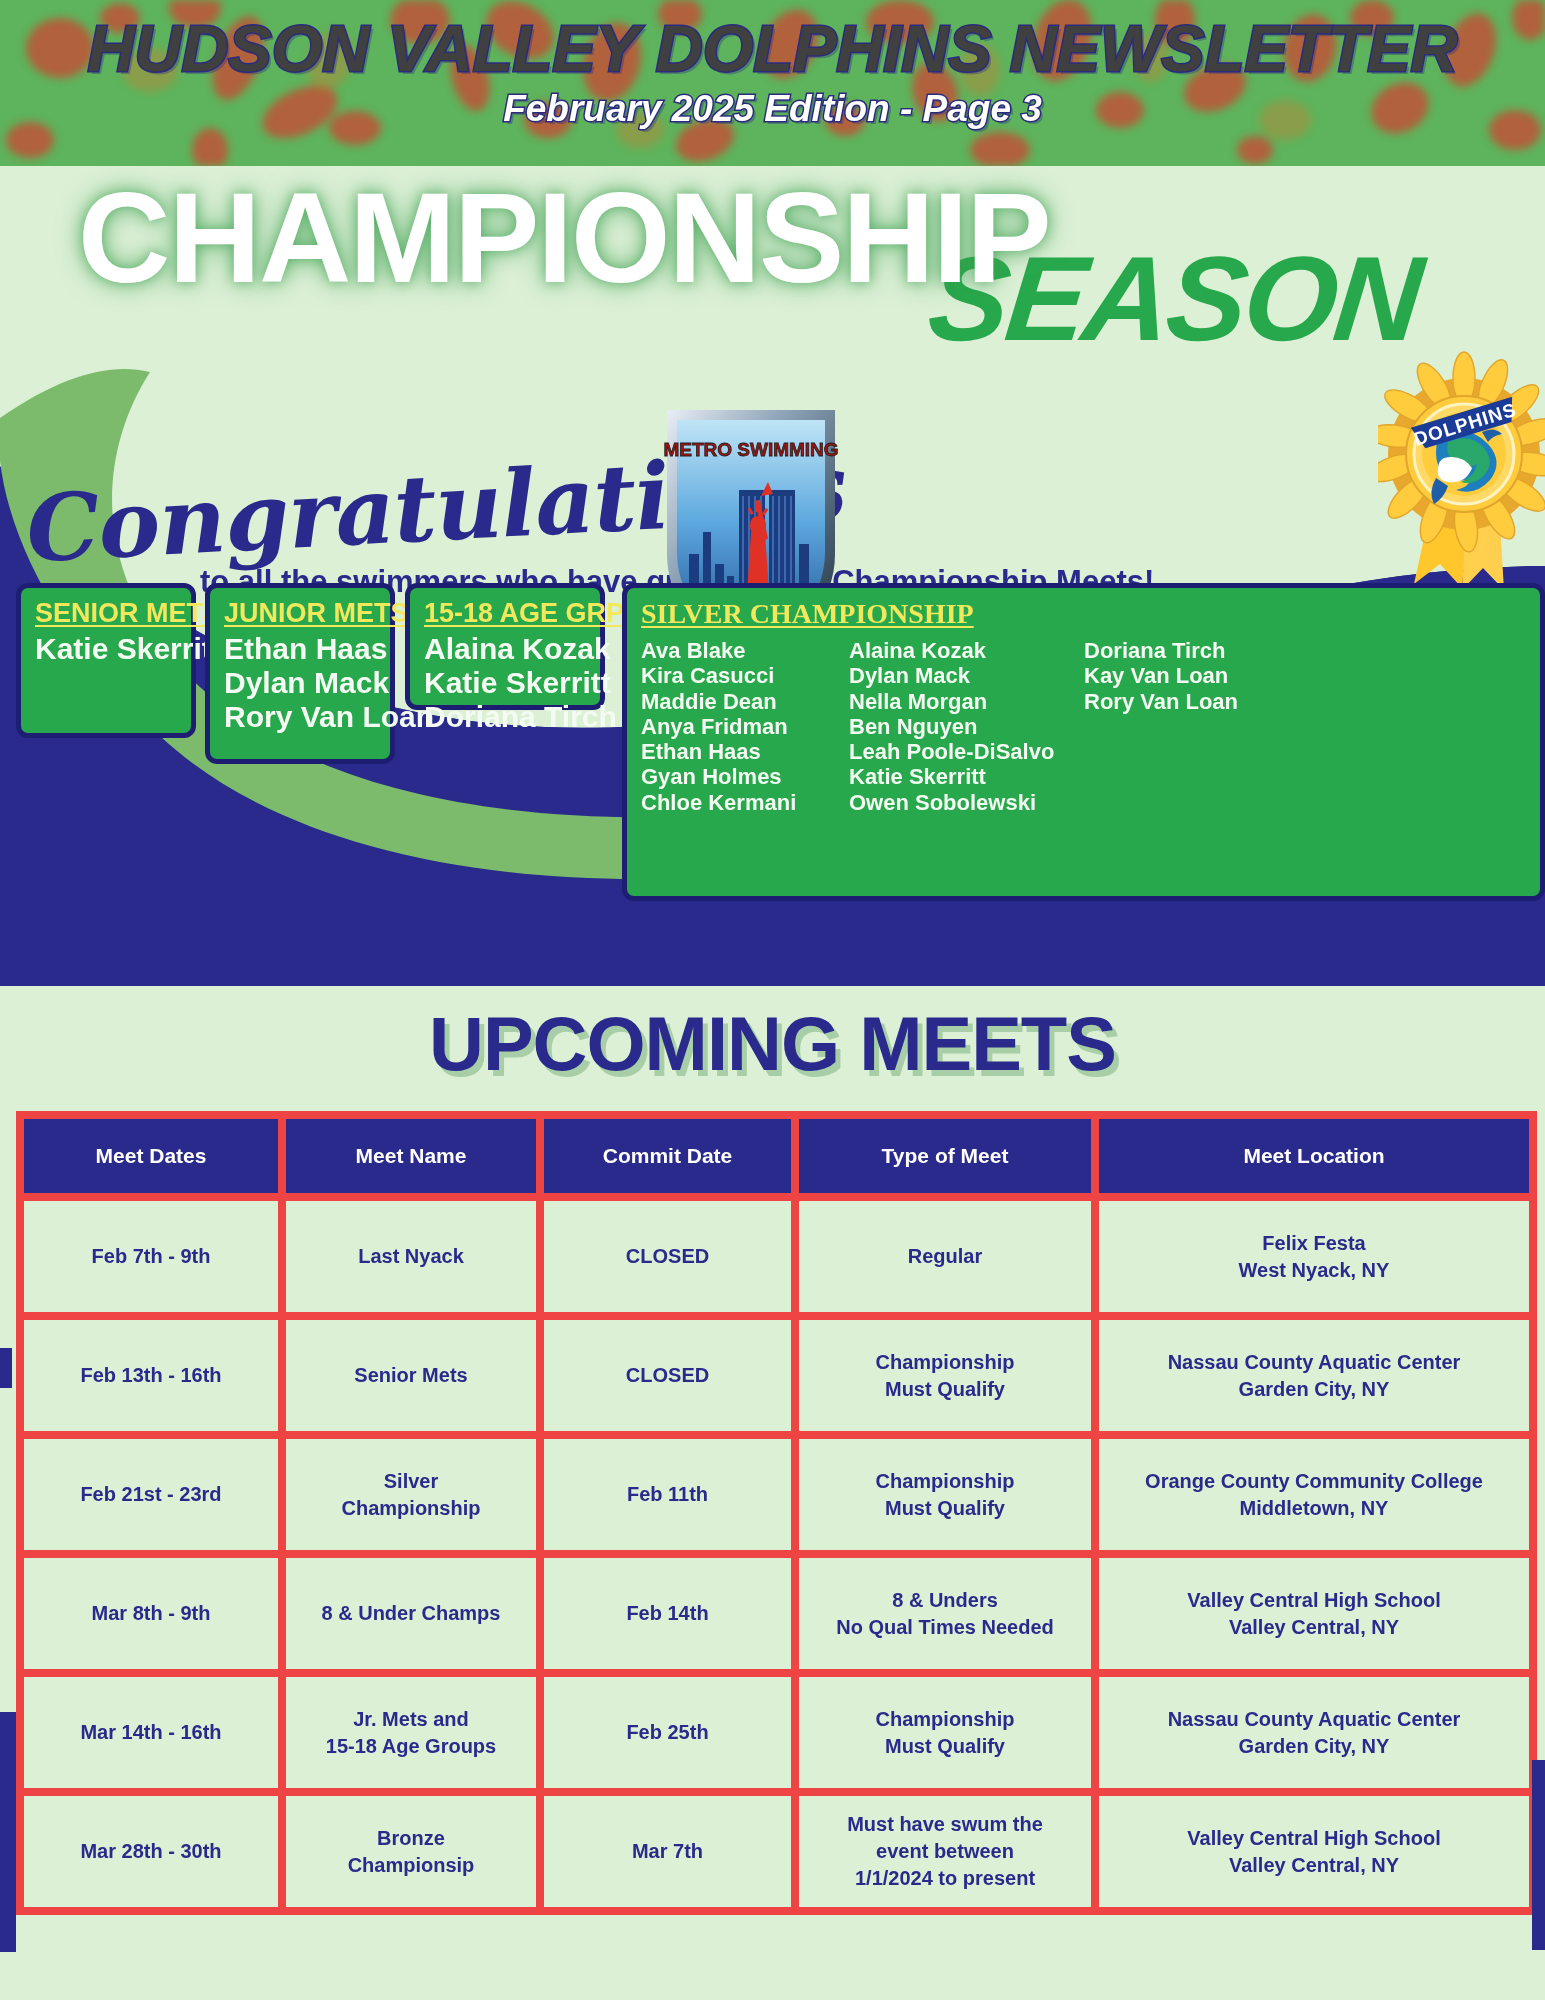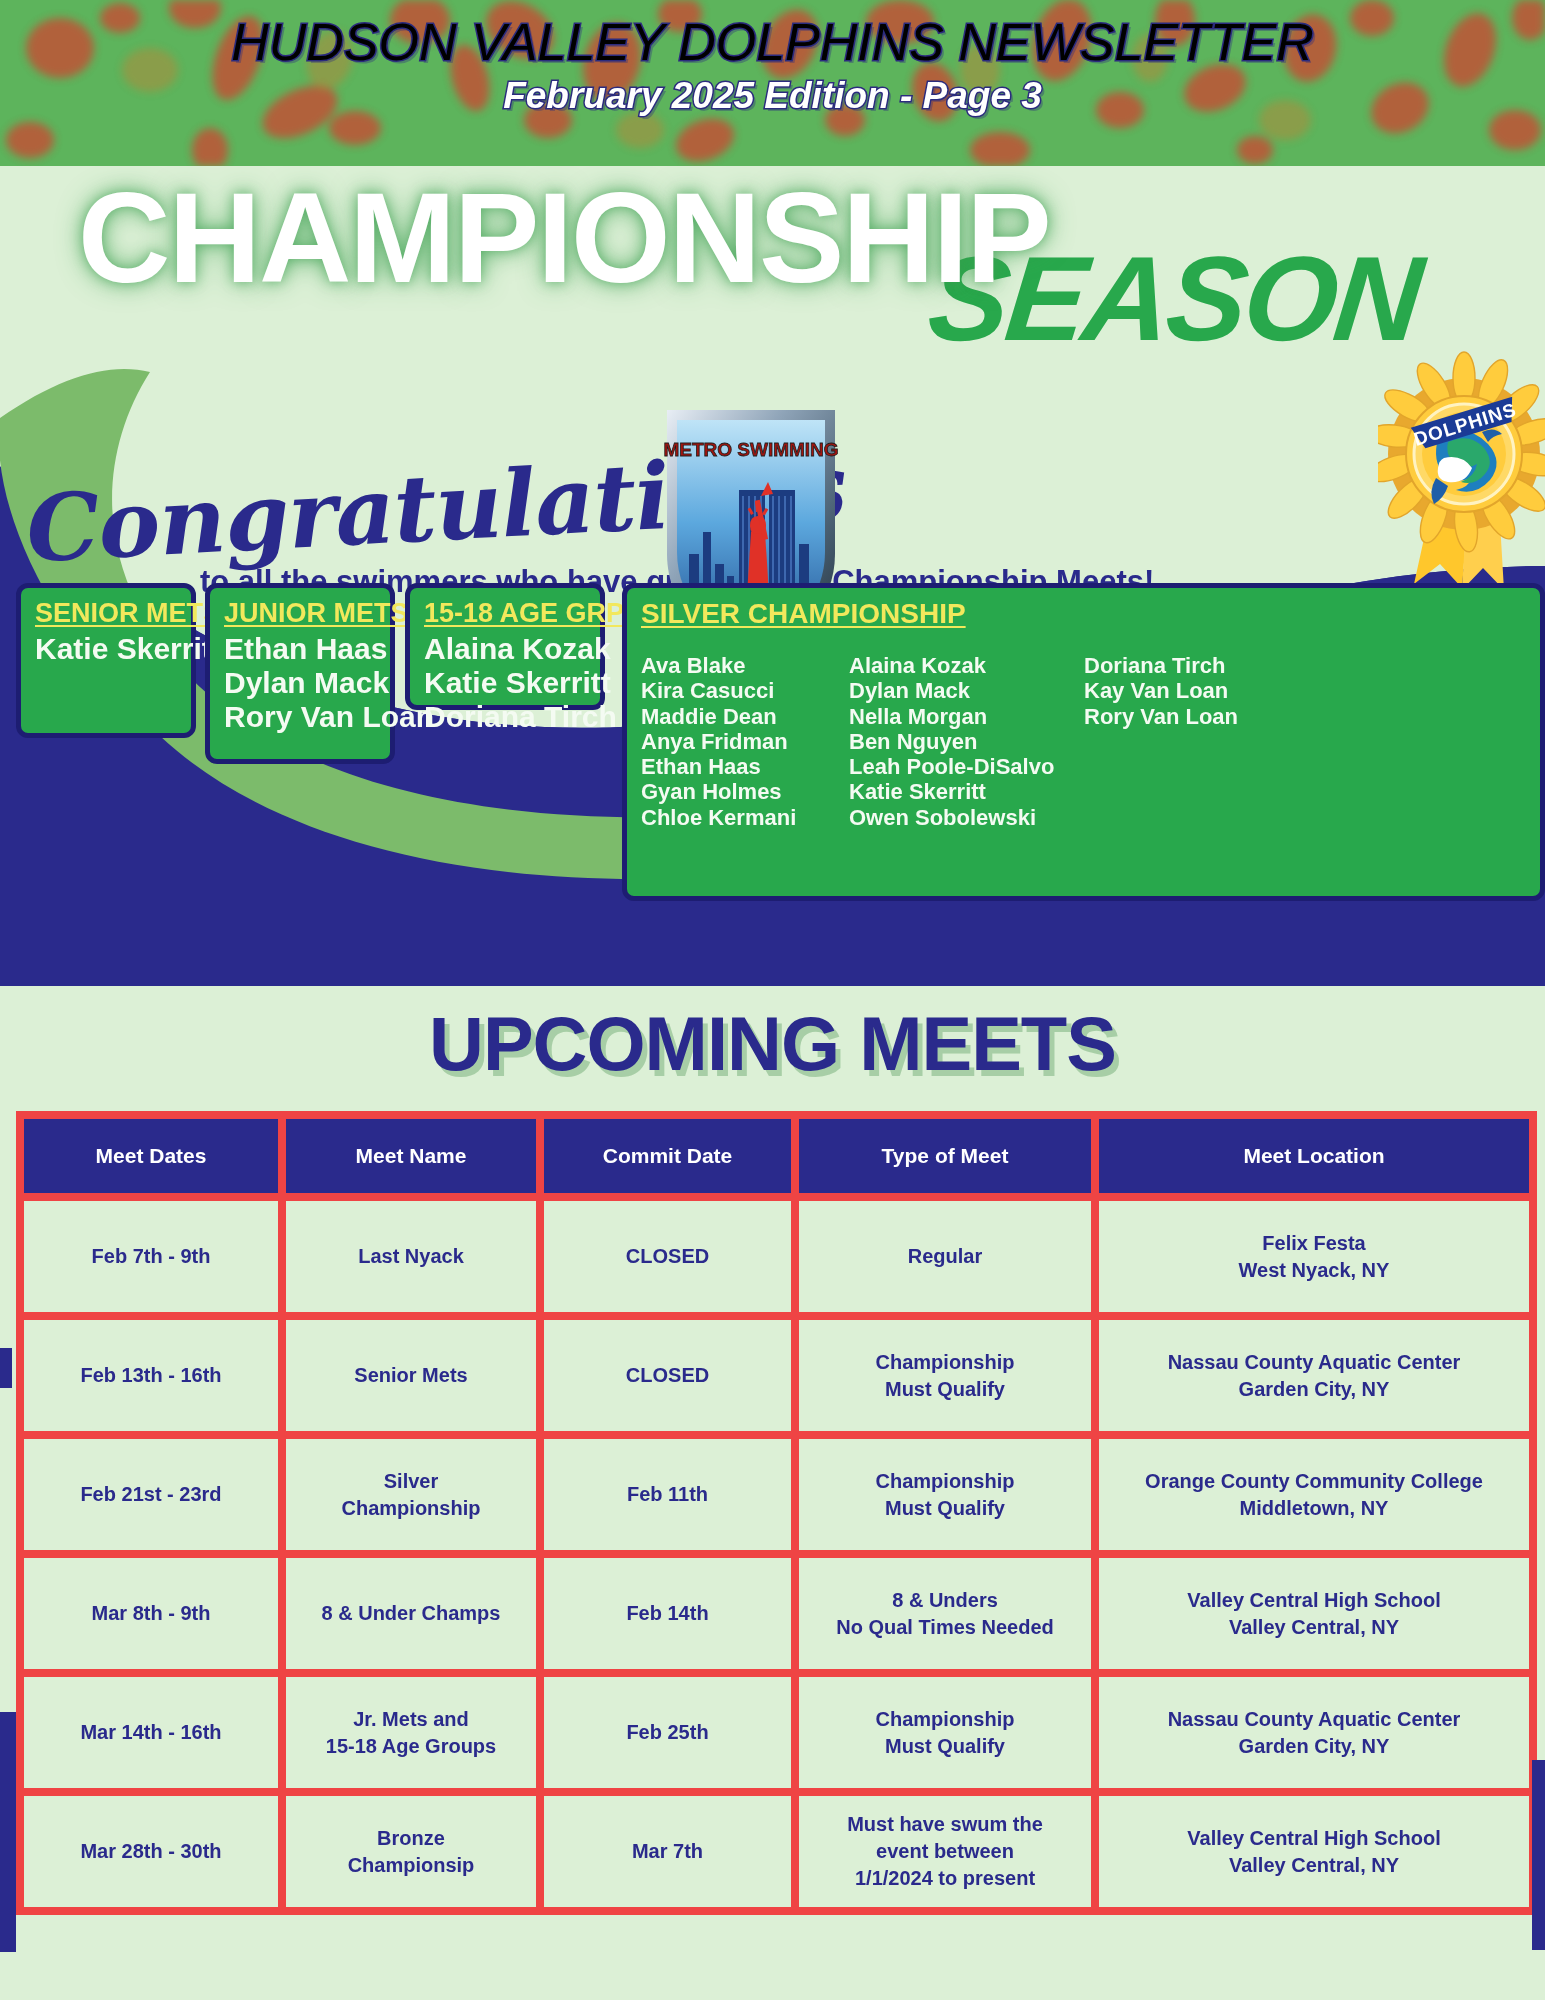--- a/index.html
+++ b/index.html
@@ -31,25 +31,25 @@
     filter: blur(4px);
     opacity: .92;
   }
   .banner-text-wrap {
     position: relative;
     z-index: 3;
     text-align: center;
     padding-top: 16px;
   }
   .banner-title {
-    font-size: 52px;
-    font-weight: 400;
+    font-size: 65px;
+    font-weight: 700;
     font-style: italic;
     letter-spacing: 0px;
-    color: #000000;
+    color: #404040;
     -webkit-text-stroke: 3px #2B2B7E;
     paint-order: stroke fill;
     text-shadow: 3px 3px 0 rgba(43,43,126,.35);
     line-height: 1.02;
     white-space: nowrap;
   }
   .banner-sub {
     font-size: 37px;
     font-weight: 900;
     font-style: italic;
@@ -164,21 +164,21 @@
     font-weight: 700;
     color: #F4FBF2;
     line-height: 1.14;
     white-space: nowrap;
   }
   #card-senior { left: 16px; top: 417px; width: 180px; height: 155px; }
   #card-junior { left: 205px; top: 417px; width: 190px; height: 181px; }
   #card-1518   { left: 405px; top: 417px; width: 200px; height: 127px; }
   #card-silver { left: 622px; top: 417px; width: 923px; height: 318px; }
 
-  #card-silver .card-title { font-size: 28px; margin-bottom: 23px; }
+  #card-silver .card-title { font-size: 28px; margin-bottom: 8px; font-family: Liberation Serif, serif; }
   .silver-cols { display: flex; gap: 0; }
   .silver-col { width: 208px; }
   .silver-col.wide { width: 235px; }
   .silver-col .card-name { font-size: 22px; line-height: 1.15; }
 
   
   .meets {
     position: absolute;
     left: 0; top: 986px;
     width: 1545px;

